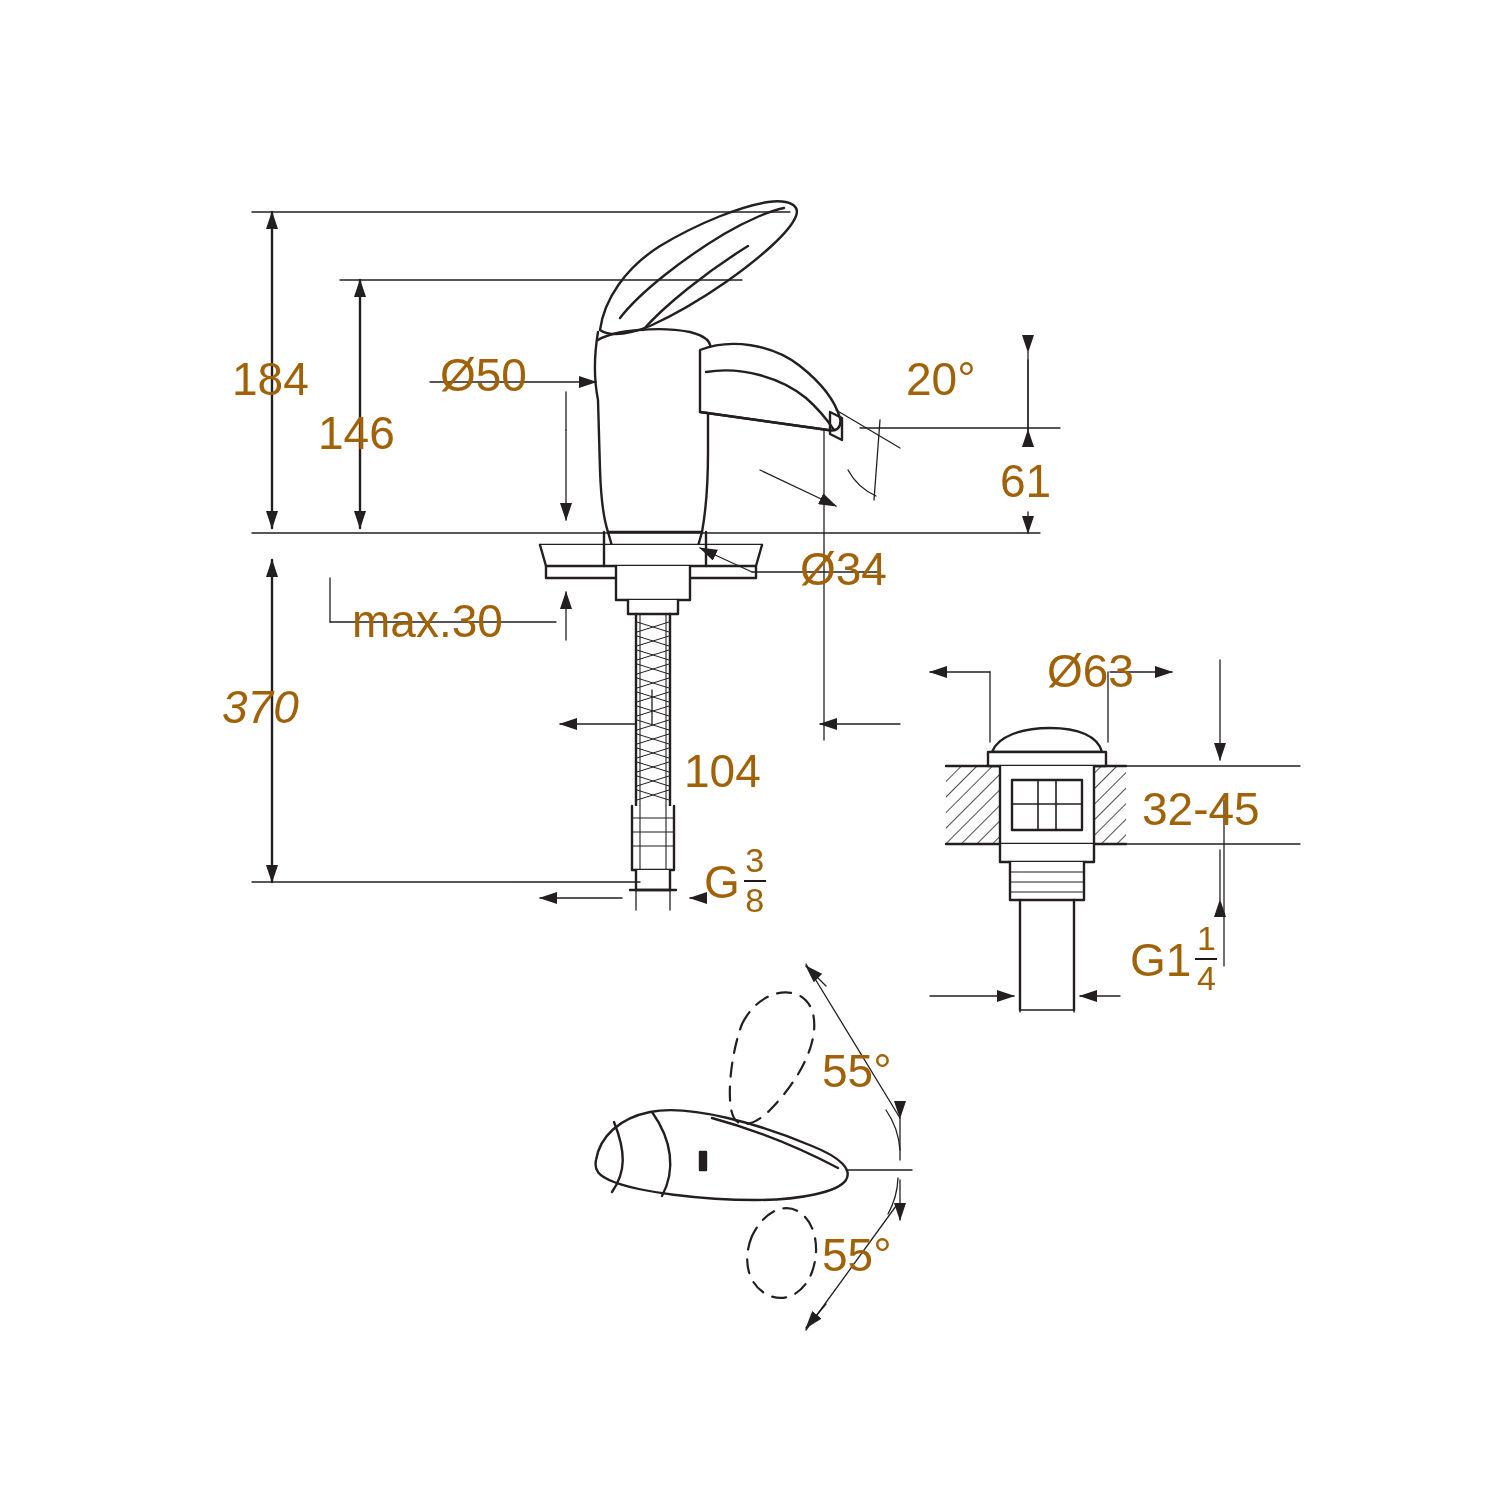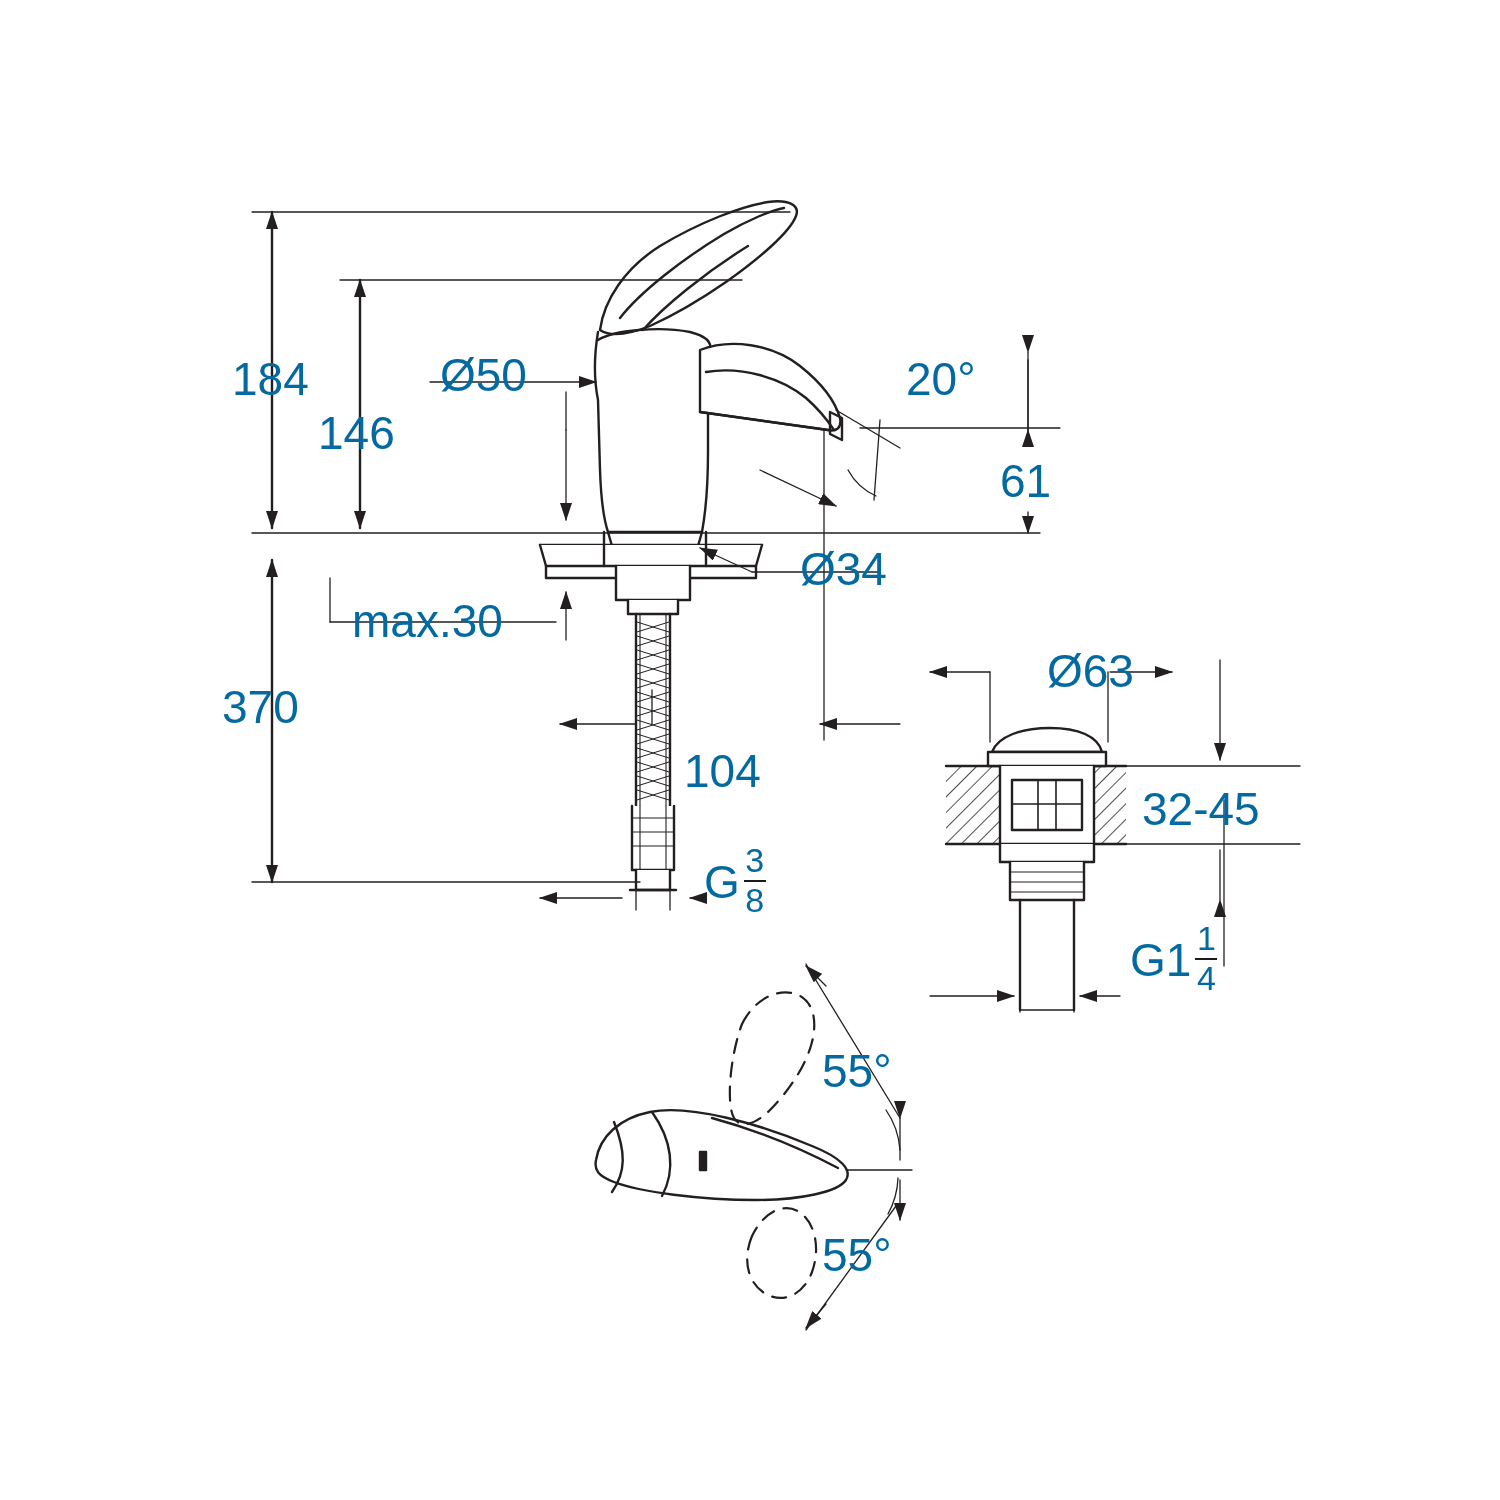--- a/index.html
+++ b/index.html
@@ -1,19 +1,19 @@
 <!DOCTYPE html>
 <html><head>
 <meta charset="utf-8">
 <style>
   html,body{margin:0;padding:0;background:#ffffff;}
   body{width:1500px;height:1500px;position:relative;font-family:"Liberation Sans",sans-serif;color:#000;}
   #stage{position:absolute;left:0;top:0;width:1500px;height:1500px;}
   svg{position:absolute;left:0;top:0;width:1500px;height:1500px;}
-  .lbl{position:absolute;font-family:"Liberation Sans",sans-serif;color:#0369a1;white-space:nowrap;}
+  .lbl{position:absolute;font-family:"Liberation Sans",sans-serif;color:#a16207;white-space:nowrap;}
   .lbl-main{font-size:46px;}
   .frac{display:inline-block;vertical-align:middle;text-align:center;font-size:30px;line-height:1.05;position:relative;top:-1px;}
   .frac .num{display:block;}
   .frac .den{display:block;}
   .fr-wrap{display:inline-flex;align-items:center;gap:4px;}
 </style>
 </head>
 <body>
 
 <div id="stage">
@@ -184,21 +184,21 @@
 
     <line x1="806" y1="1330" x2="896" y2="1206" stroke-width="1.3"></line>
     <line x1="826" y1="1304" x2="806" y2="1328" marker-end="url(#ah)" stroke-width="1.3"></line>
     <line x1="900" y1="1180" x2="900" y2="1220" marker-end="url(#ah)" stroke-width="1.3"></line>
     <path d="M888,1214 A80,80 0 0 0 898,1178" stroke-width="1.3"></path>
   </g>
 </svg>
 
 <div class="lbl lbl-main" style="left:232px;top:352px;">184</div>
 <div class="lbl lbl-main" style="left:318px;top:406px;">146</div>
-<div class="lbl lbl-main" style="left:222px;top:680px;">370</div>
+<div class="lbl lbl-main" style="left:222px;top:680px;font-style:italic;">370</div>
 <div class="lbl lbl-main" style="left:440px;top:348px;">Ø50</div>
 <div class="lbl lbl-main" style="left:756px;top:542px;margin-left:44px;">Ø34</div>
 <div class="lbl lbl-main" style="left:352px;top:594px;">max.30</div>
 <div class="lbl lbl-main" style="left:684px;top:700px;margin-top:44px;">104</div>
 <div class="lbl lbl-main" style="left:1000px;top:454px;text-align:right;">61</div>
 <div class="lbl lbl-main" style="left:906px;top:352px;">20°</div>
 <div class="lbl lbl-main" style="left:1047px;top:644px;">Ø63</div>
 <div class="lbl lbl-main" style="left:1142px;top:782px;">32-45</div>
 <div class="lbl lbl-main" style="left:822px;top:1044px;">55°</div>
 <div class="lbl lbl-main" style="left:822px;top:1228px;">55°</div>

